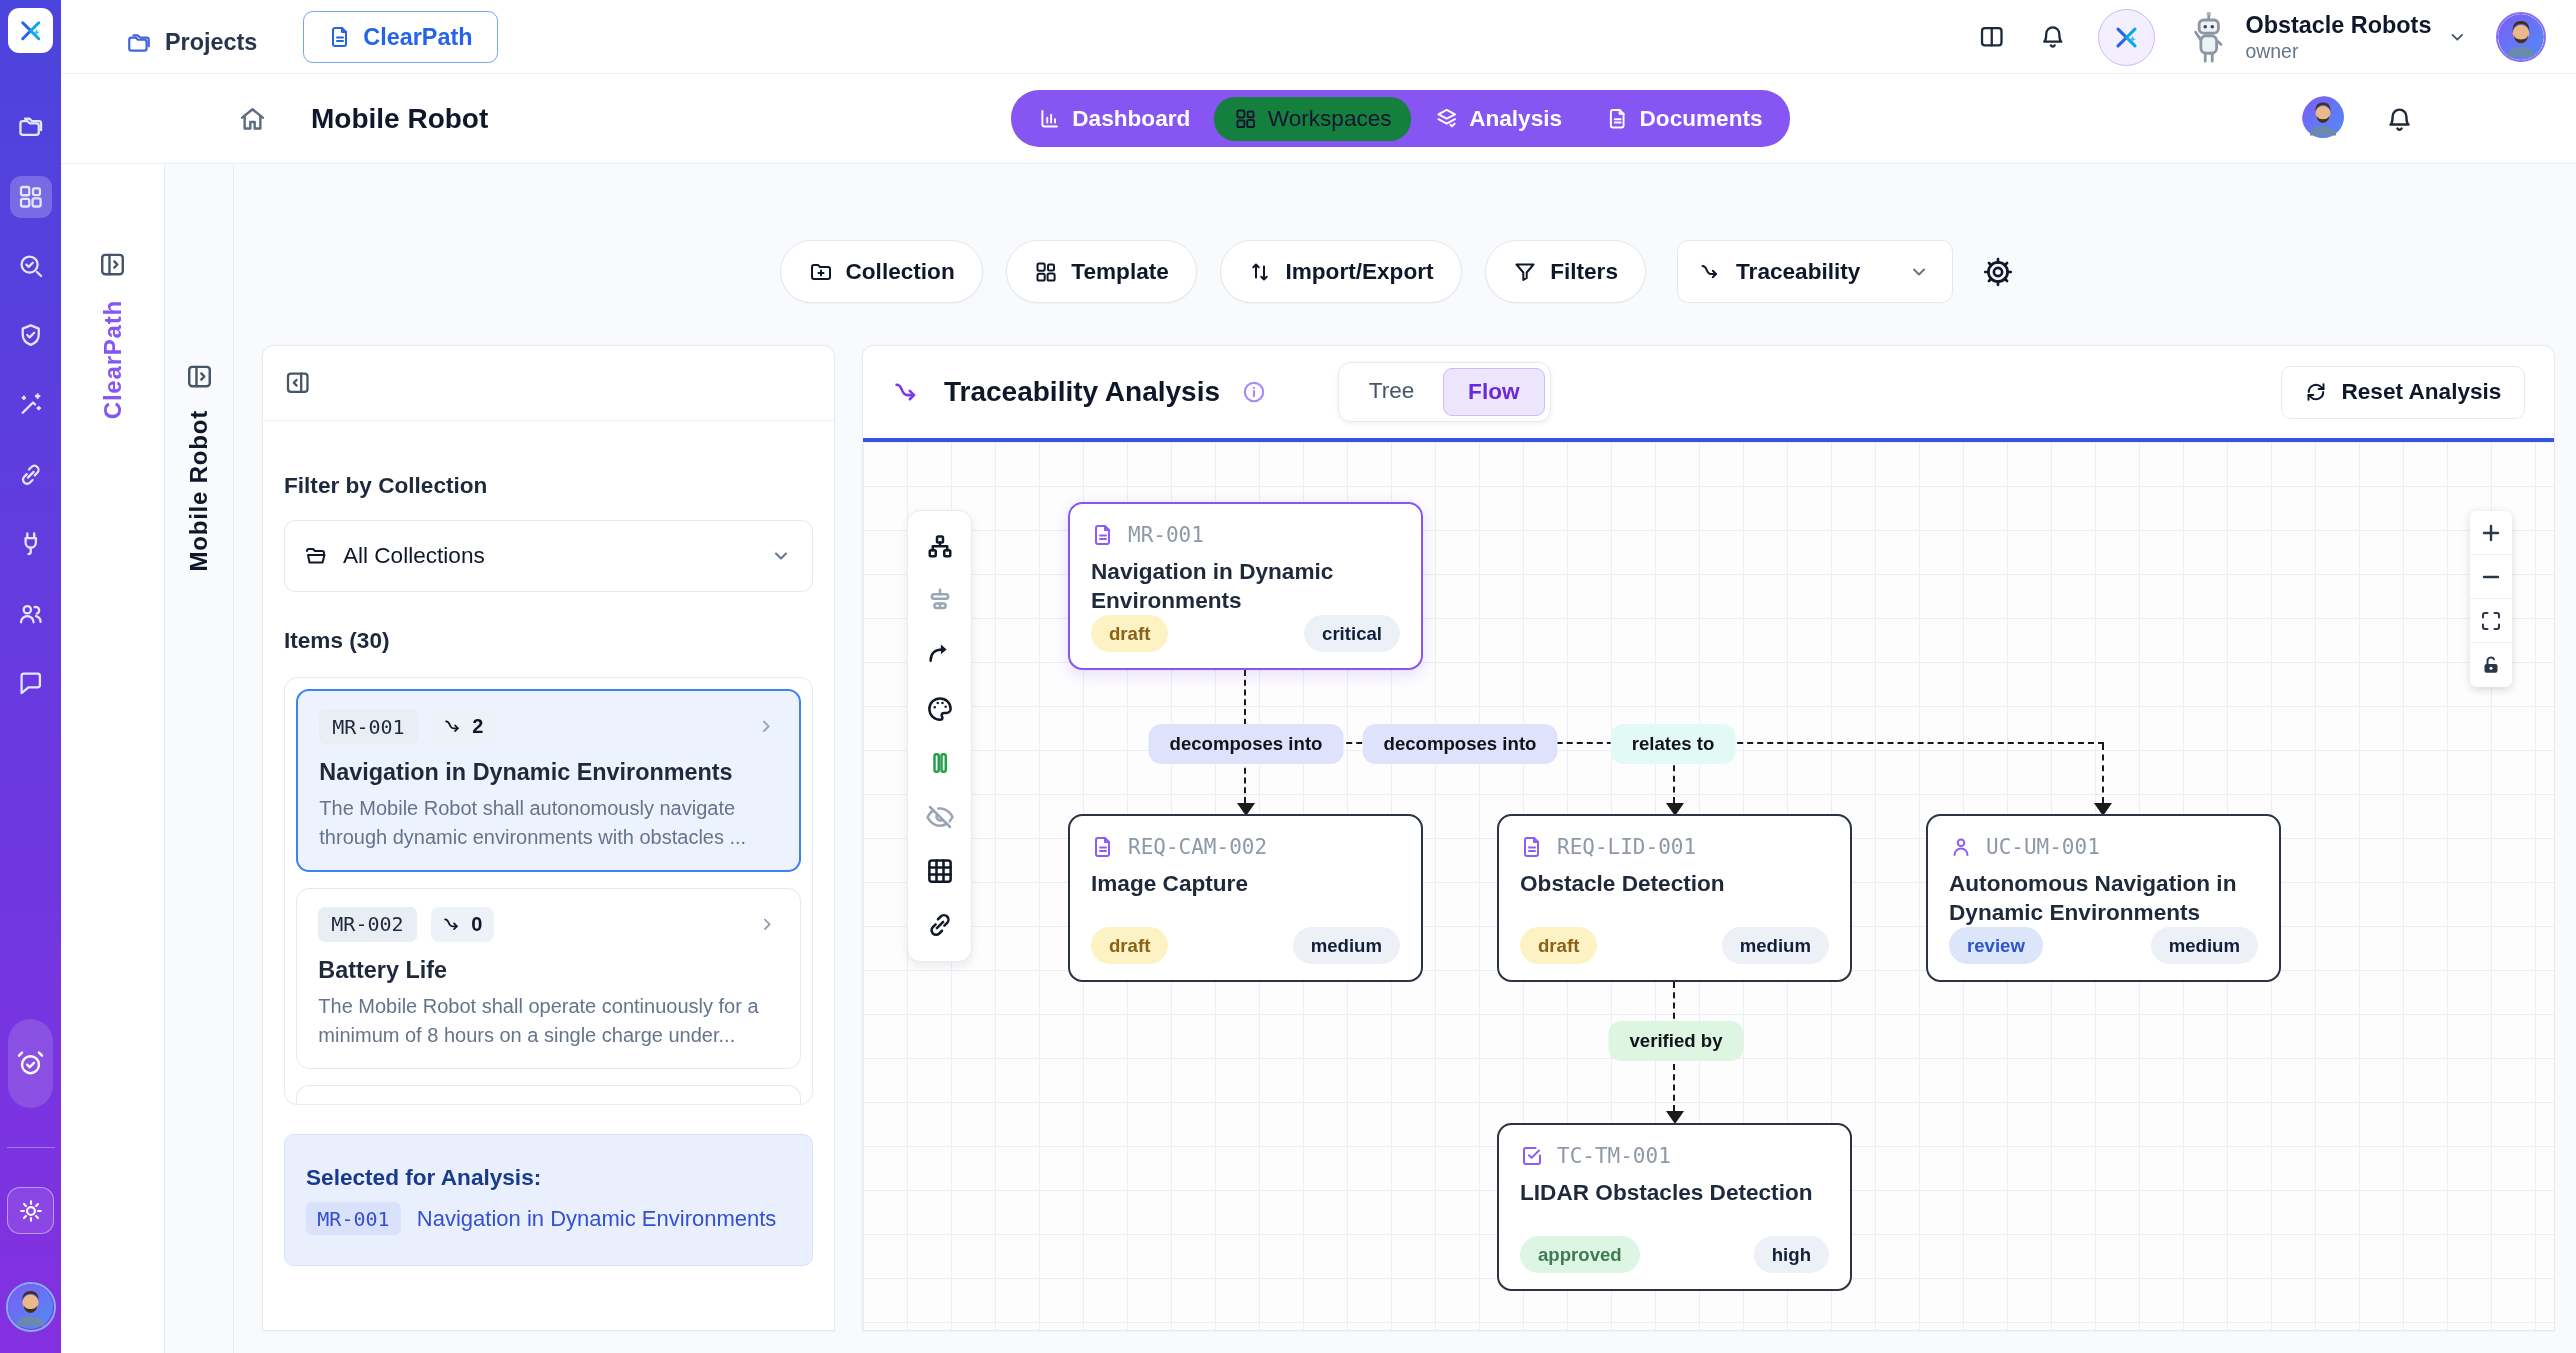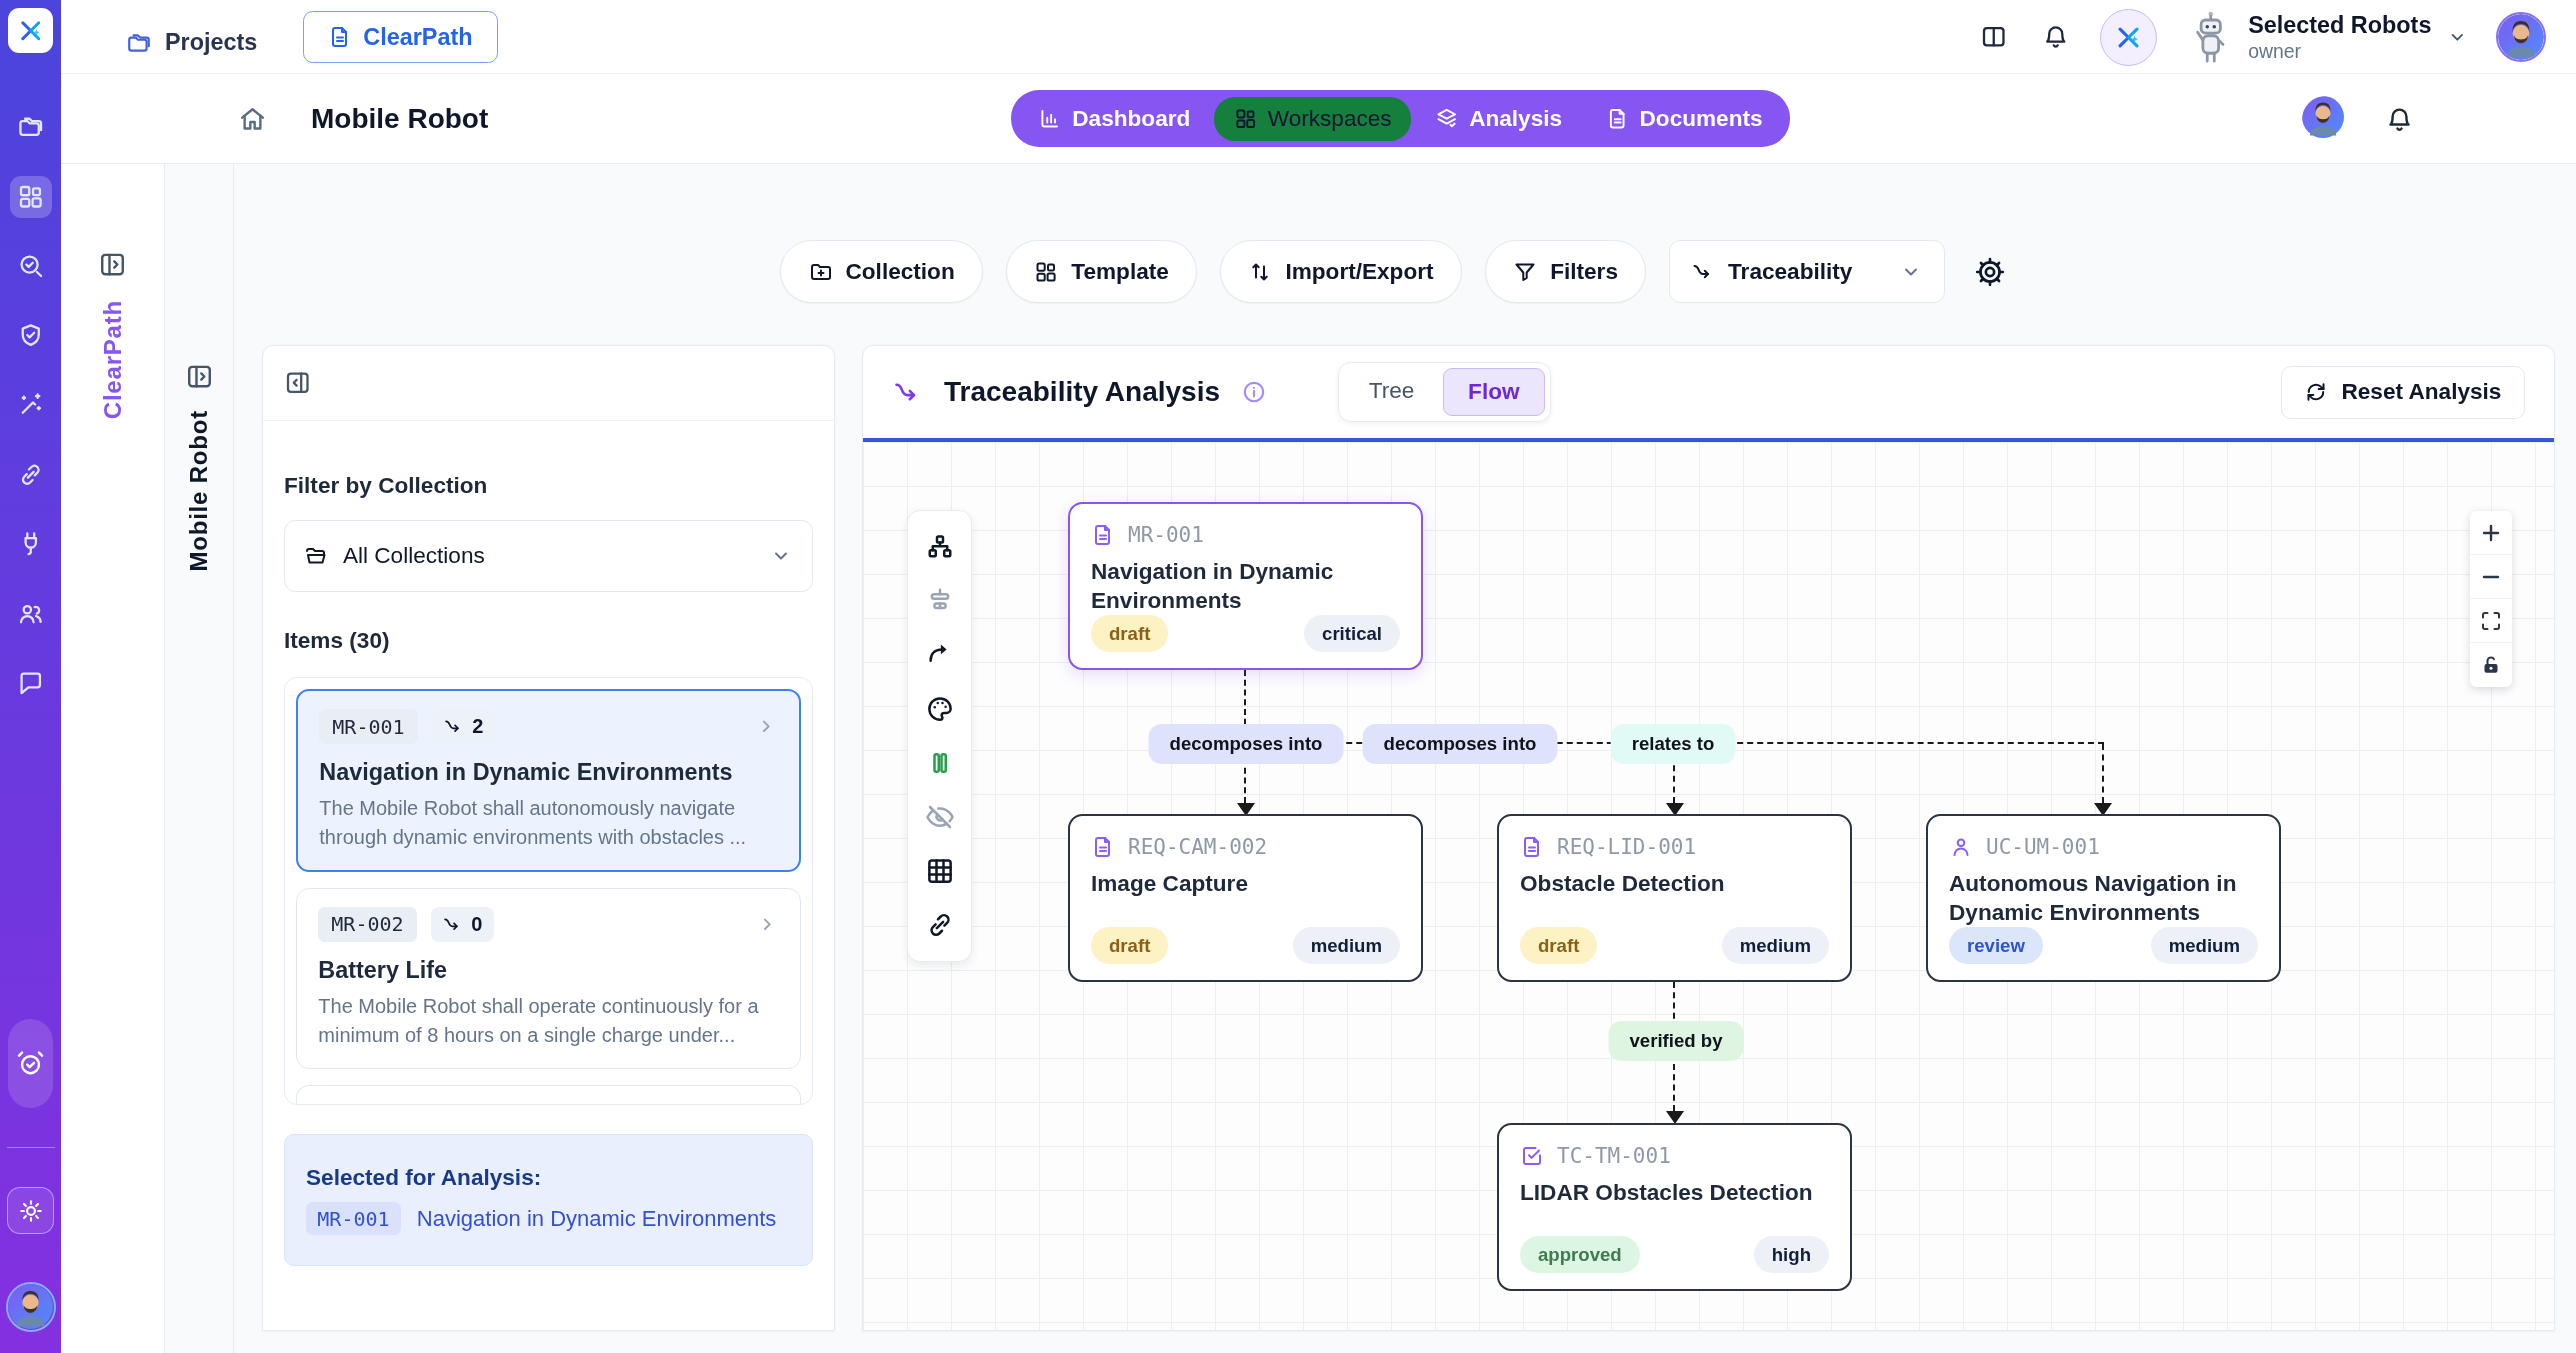--- a/index.html
+++ b/index.html
@@ -65,21 +65,21 @@
   .vtext{writing-mode:vertical-rl;transform:rotate(180deg);font-size:24px;font-weight:750;letter-spacing:0.8px;margin:0 auto;cursor:pointer;}
   .stripA .strip-btn{margin-top:86px;}
   .stripA .vtext{margin-top:21px;color:var(--accent-purple,#8655f2);}
   .stripB .strip-btn{margin-top:198px;}
   .stripB .vtext{margin-top:19.4px;color:#0f172a;}
 
   
   .wstoolbar{position:absolute;left:719px;top:76px;height:63px;display:flex;align-items:center;gap:22.6px;}
   .wbtn{height:63px;display:flex;align-items:center;gap:13px;background:#fff;border:1.2px solid #e2e8f0;border-radius:31.5px;padding:0 27.5px;font-size:22.6px;font-weight:650;color:#0f172a;box-shadow:0 0.8px 1.6px rgba(15,23,42,.05);cursor:pointer;white-space:nowrap;}
   .wbtn svg.ic{width:24px;height:24px;}
-  .wselect{height:63px;width:276px;display:flex;align-items:center;gap:13px;background:#fff;border:1.2px solid #e2e8f0;border-radius:11.3px;padding:0 21px;font-size:22.6px;font-weight:650;color:#0f172a;cursor:pointer;}
+  .wselect{height:63px;width:276px;display:flex;align-items:center;gap:13px;background:#fff;border:1.2px solid #e2e8f0;border-radius:11.3px;padding:0 21px;font-size:22.6px;font-weight:650;color:#0f172a;cursor:pointer;margin-left:8px;}
   .wselect .grow{flex:1;}
   .wselect svg.ic{width:24px;height:24px;}
   .gearbtn{color:#0f172a;margin-left:6.5px;cursor:pointer;}
   .gearbtn svg.ic{width:32px;height:32px;}
 
   
   .srcpanel{position:absolute;left:201px;top:181px;width:573px;height:986px;background:#fff;border:0.8px solid #e6ebf1;border-radius:11.3px 11.3px 0 0;box-shadow:0 0.8px 2.4px rgba(15,23,42,.04);overflow:hidden;}
   .sp-head{height:75px;border-bottom:0.8px solid #eef2f6;display:flex;align-items:center;padding:0 21px;}
   .sp-title{font-size:25px;font-weight:750;color:#0f172a;flex:1;}
   .sp-collapse{color:#475569;cursor:pointer;}
@@ -497,21 +497,21 @@
       <div class="ai-btn">
           <svg class="ic" width="29" height="29" viewBox="0 0 36 36">
             <use href="#i-logo"></use>
           </svg>
         </div>
       <svg class="ic" width="42" height="57" style="stroke-width:1.6" viewBox="0 0 52 70">
           <use href="#i-robot"></use>
         </svg>
       <div class="tb-account" style="margin-left:18px">
         <div>
-          <div class="acct-name">Selected Robots</div>
+          <div class="acct-name">Obstacle Robots</div>
           <div class="acct-role">owner</div>
         </div>
       </div>
       <div class="tb-chev">
           <svg class="ic" viewBox="0 0 28 28" width="22.6" height="22.6">
             <use href="#i-chev-down"></use>
           </svg>
         </div>
       <div class="tb-avatar">
           <svg class="ic" width="46" height="46" style="stroke:none" viewBox="0 0 57 57">

